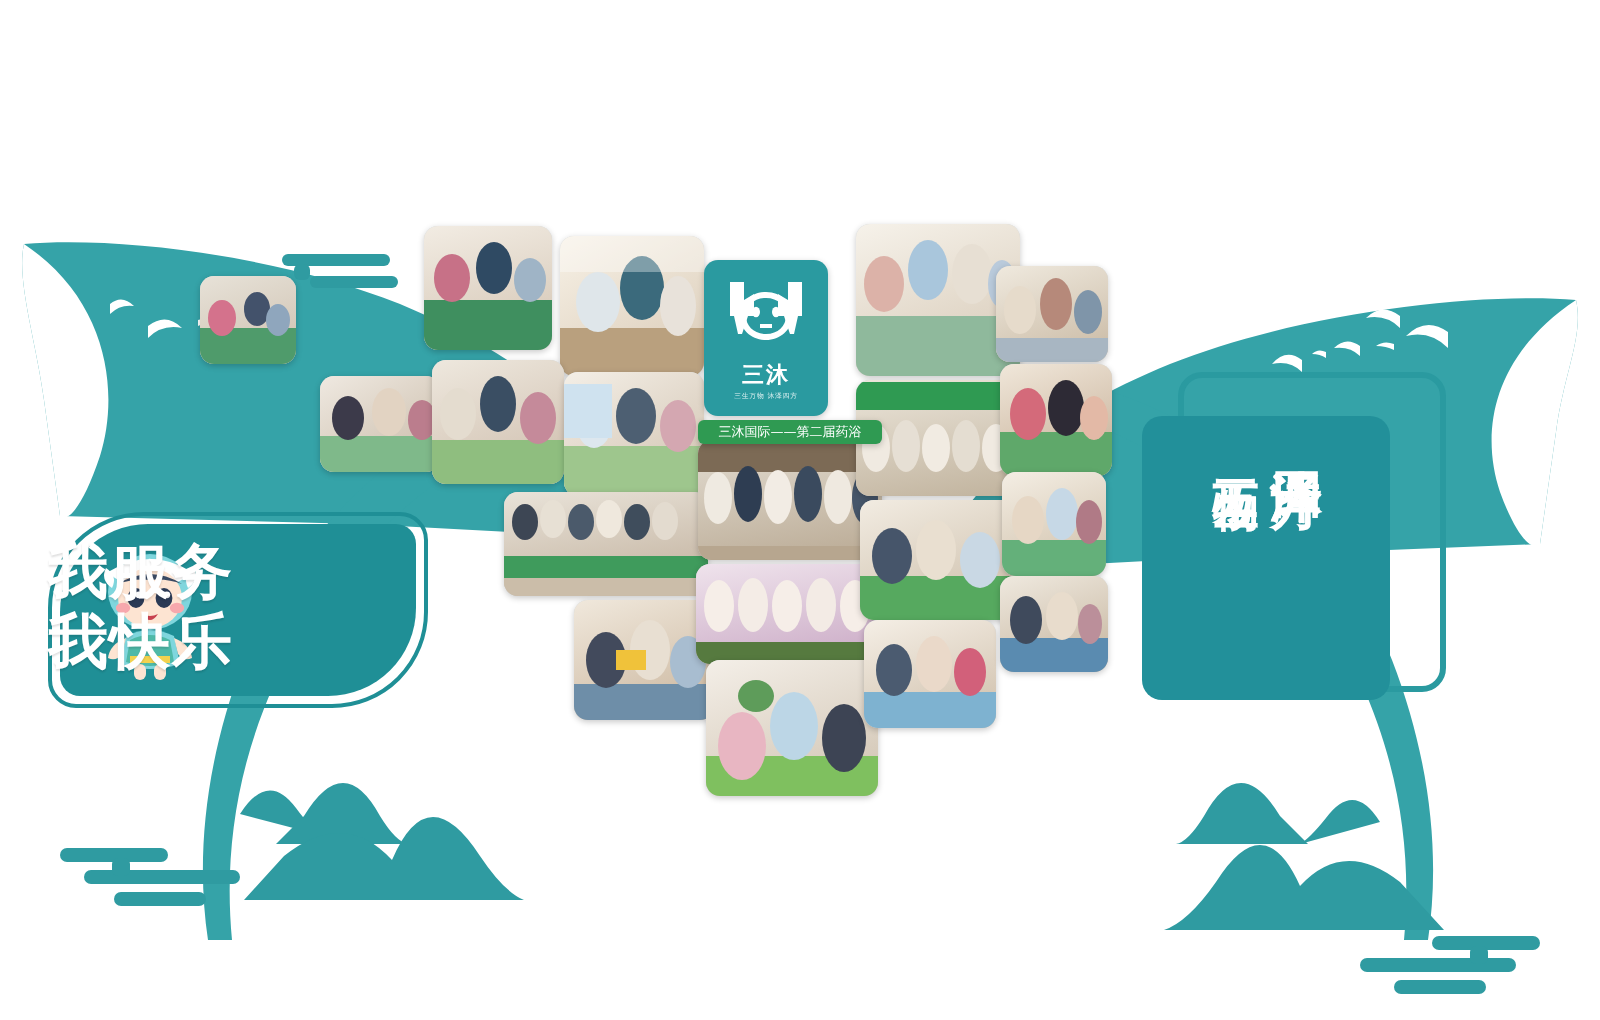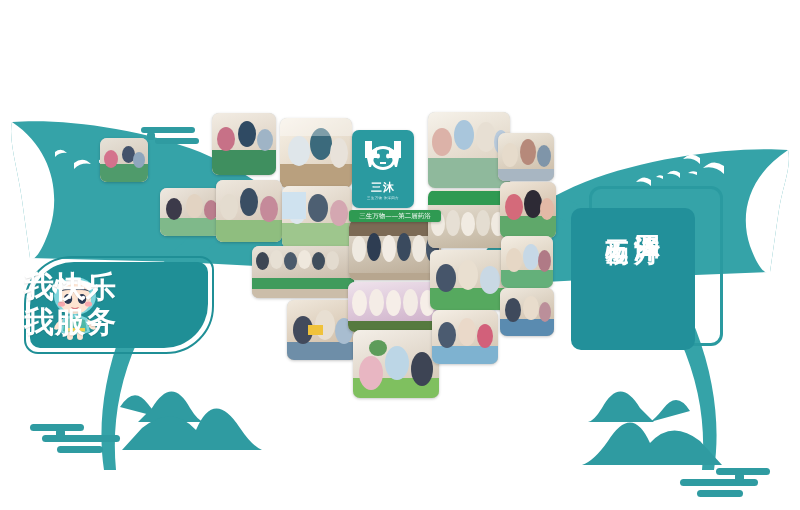--- a/index.html
+++ b/index.html
@@ -375,21 +375,21 @@
           <ellipse cx="17" cy="17" rx="2" ry="2.6"></ellipse>
           <ellipse cx="27" cy="17" rx="2" ry="2.6"></ellipse>
           <path d="M19,23 h6 v2 h-6 z"></path>
         </g>
       </svg>
       <div style="margin-top:3px;color:#fff;font-size:11px;font-weight:bold;letter-spacing:1px;font-family:'DejaVu Sans','Liberation Sans',sans-serif;">三沐</div>
       <div style="margin-top:1px;color:#dff2f2;font-size:3.4px;letter-spacing:.4px;font-family:'DejaVu Sans','Liberation Sans',sans-serif;">三生万物 沐泽四方</div>
     </div>
 
     <div class="ph" style="left:349px;top:210px;width:92px;height:12px;background:#2f9a52;border-radius:3px">
-      <div style="color:#fff;font-size:6.5px;line-height:12px;text-align:center;font-family:'DejaVu Sans','Liberation Sans',sans-serif;white-space:nowrap;overflow:hidden">三生万物——第二届药浴</div>
+      <div style="color:#fff;font-size:6.5px;line-height:12px;text-align:center;font-family:'DejaVu Sans','Liberation Sans',sans-serif;white-space:nowrap;overflow:hidden">三沐国际——第二届药浴</div>
     </div>
   </div>
 
   <div class="badge-left">
     <div class="outline"></div>
     <div class="fill"></div>
     <svg class="mascot" viewBox="0 0 58 74">
 
       <ellipse cx="29" cy="28" rx="21" ry="19" fill="#7fd6dd"></ellipse>
 
@@ -415,22 +415,22 @@
       <path d="M19,52 q10,-5 20,0 l2,11 q-12,4 -24,0 z" fill="#4fb9a8"></path>
       <rect x="19" y="60" width="20" height="3.5" fill="#f2d24f"></rect>
 
       <path d="M17,51 q-8,3 -9,10 q4,2 7,-2 z" fill="#fde4d2"></path>
       <path d="M41,51 q8,3 9,10 q-4,2 -7,-2 z" fill="#fde4d2"></path>
 
       <rect x="21" y="64" width="6" height="8" rx="3" fill="#fde4d2"></rect>
       <rect x="31" y="64" width="6" height="8" rx="3" fill="#fde4d2"></rect>
     </svg>
     <div class="lines">
+      <div class="ln">我服务</div>
       <div class="ln">我快乐</div>
-      <div class="ln">我服务</div>
     </div>
   </div>
 
   <div class="badge-right">
     <div class="frame"></div>
     <div class="panel"></div>
     <div class="cols">
       <div class="vcol">沐泽四方</div>
       <div class="vcol small">三生万物</div>
     </div>

